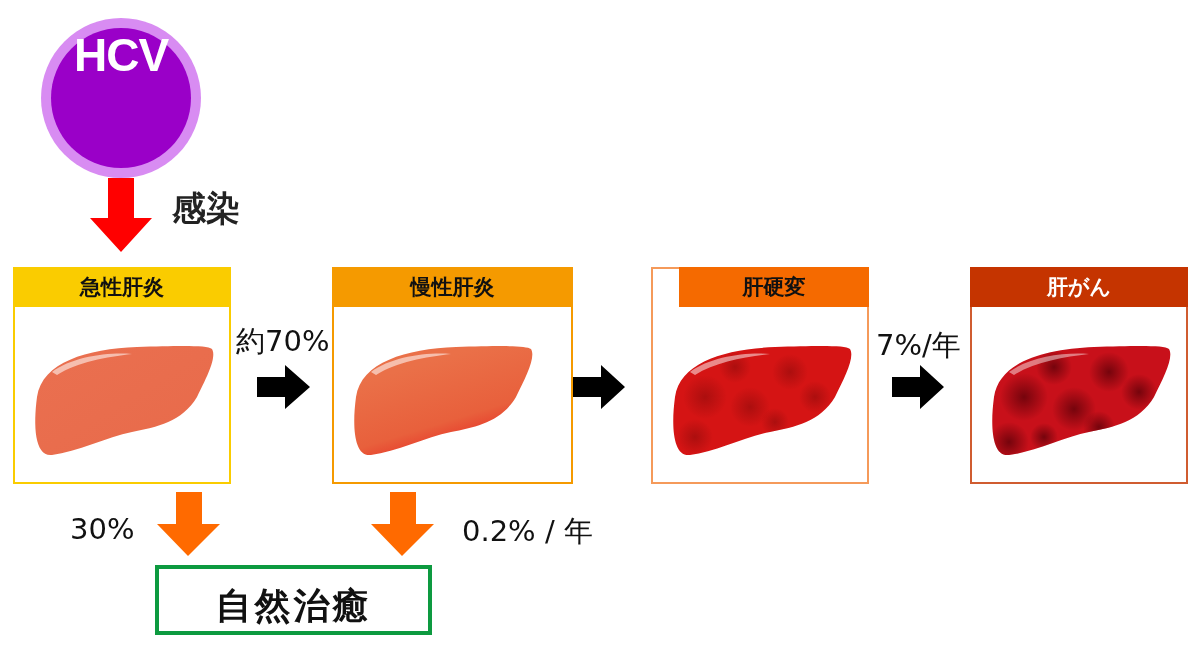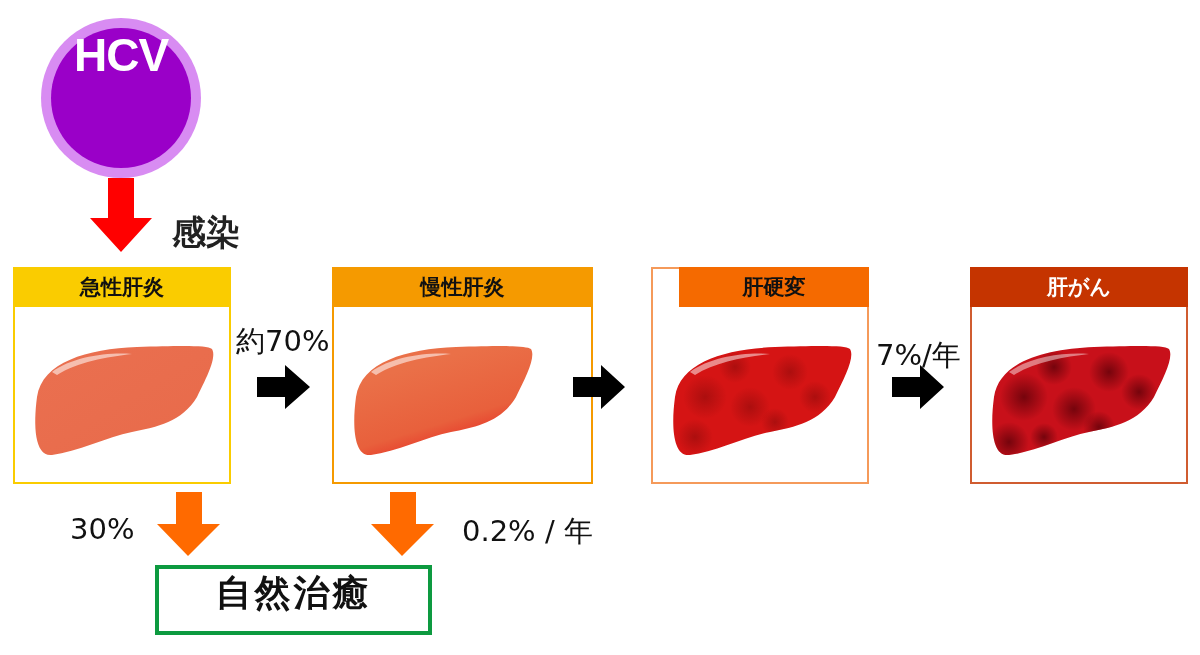--- a/index.html
+++ b/index.html
@@ -4,29 +4,29 @@
 <style>
   html, body { margin: 0; padding: 0; background: #ffffff; }
   body { width: 1200px; height: 655px; position: relative; overflow: hidden;
          font-family: "DejaVu Sans", "Liberation Sans", sans-serif; color: #111; }
   .abs { position: absolute; }
   .hcv-outer { left: 41px; top: 18px; width: 160px; height: 160px; border-radius: 50%;
                background: #d88cf2; }
   .hcv-inner { left: 51px; top: 28px; width: 140px; height: 140px; border-radius: 50%;
                background: #9a00c8; display: flex; justify-content: center; }
   .hcv-text { color: #fff; font-family: "Liberation Sans", sans-serif; font-weight: bold; font-size: 46px; letter-spacing: -1px; }
-  .infect-label { left: 172px; top: 186px; font-size: 34px; font-weight: bold; color: #222; margin-top: 24px; }
+  .infect-label { left: 172px; top: 186px; font-size: 34px; font-weight: bold; color: #222; }
   .stage { position: absolute; top: 267px; height: 217px; box-sizing: border-box; background: #fff; }
   .stage-header { height: 40px; display: flex; align-items: center; justify-content: center;
                   font-size: 21px; font-weight: bold; }
   .stage-body { position: absolute; left: 0; right: 0; top: 40px; bottom: 0; }
   .stage svg { position: absolute; left: 12px; top: 28px; }
   .pct { font-size: 29px; color: #111; white-space: nowrap; }
   .heal-box { left: 155px; top: 565px; width: 277px; height: 70px; box-sizing: border-box;
-              border: 4px solid #0d9a40; display: flex; align-items: flex-start; justify-content: center; }
+              border: 4px solid #0d9a40; display: flex; align-items: flex-end; justify-content: center; }
   .heal-text { font-size: 36px; font-weight: bold; color: #111; letter-spacing: 3px; }
   svg.arrow { position: absolute; overflow: visible; }
 </style>
 </head>
 <body>
 
 <div class="abs hcv-outer"></div>
 <div class="abs hcv-inner">
   <span class="hcv-text">HCV</span>
 </div>
@@ -50,21 +50,21 @@
       <path d="M25,35 C45,20 80,15 105,17 C80,20 50,25 30,38 Z" fill="#ffffff" opacity="0.55"></path>
     </svg>
   </div>
 </div>
 
 <div class="abs pct" style="left:236px;top:322px;">約70%</div>
 <svg class="arrow" style="left:257px;top:365px;" width="54" height="44">
   <polygon points="0,12 28,12 28,0 53,22 28,44 28,32 0,32" fill="#000"></polygon>
 </svg>
 
-<div class="stage" style="left:332px;width:261px;border:2px solid #f59a00;">
+<div class="stage" style="left:332px;width:241px;border:2px solid #f59a00;">
   <div class="stage-header" style="background:#f59a00;color:#111;margin:-2px -2px 0 -2px;">慢性肝炎</div>
   <div class="stage-body">
     <svg width="190" height="130" viewBox="0 0 190 130">
       <defs>
         <linearGradient id="g2" x1="0.3" y1="0.2" x2="0.7" y2="1">
           <stop offset="0" stop-color="#ea7048"></stop>
             <stop offset="0.6" stop-color="#e8603c"></stop>
             <stop offset="1" stop-color="#e61e1e"></stop>
         </linearGradient>
       </defs>
@@ -99,21 +99,21 @@
         <circle cx="150" cy="60" r="16" fill="url(#m3)"></circle>
         <circle cx="30" cy="100" r="18" fill="url(#m3)"></circle>
         <circle cx="70" cy="30" r="16" fill="url(#m3)"></circle>
         <circle cx="110" cy="85" r="14" fill="url(#m3)"></circle>
       </g>
       <path d="M25,35 C45,20 80,15 105,17 C80,20 50,25 30,38 Z" fill="#ffffff" opacity="0.5"></path>
     </svg>
   </div>
 </div>
 
-<div class="abs pct" style="left:876px;top:336px;">7%/年</div>
+<div class="abs pct" style="left:876px;top:326px;">7%/年</div>
 <svg class="arrow" style="left:892px;top:365px;" width="54" height="44">
   <polygon points="0,12 28,12 28,0 52,22 28,44 28,32 0,32" fill="#000"></polygon>
 </svg>
 
 <div class="stage" style="left:970px;width:218px;border:2px solid #d05c30;">
   <div class="stage-header" style="background:#c53400;color:#fff;margin:-2px -2px 0 -2px;">肝がん</div>
   <div class="stage-body">
     <svg width="190" height="130" viewBox="0 0 190 130">
       <defs>
         <radialGradient id="m4" cx="0.5" cy="0.5" r="0.5">

